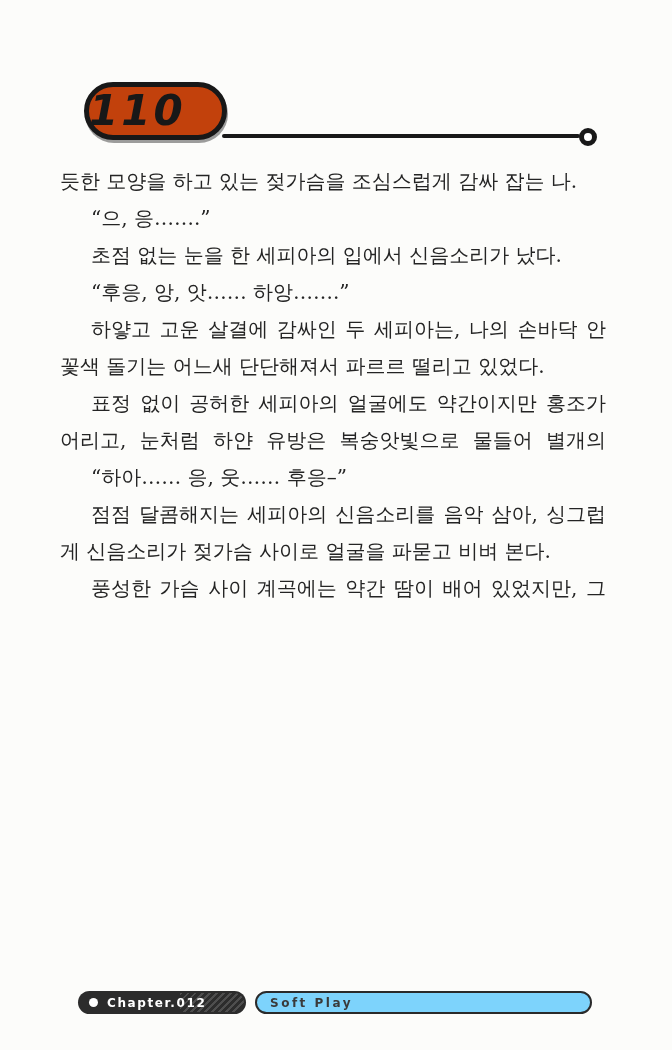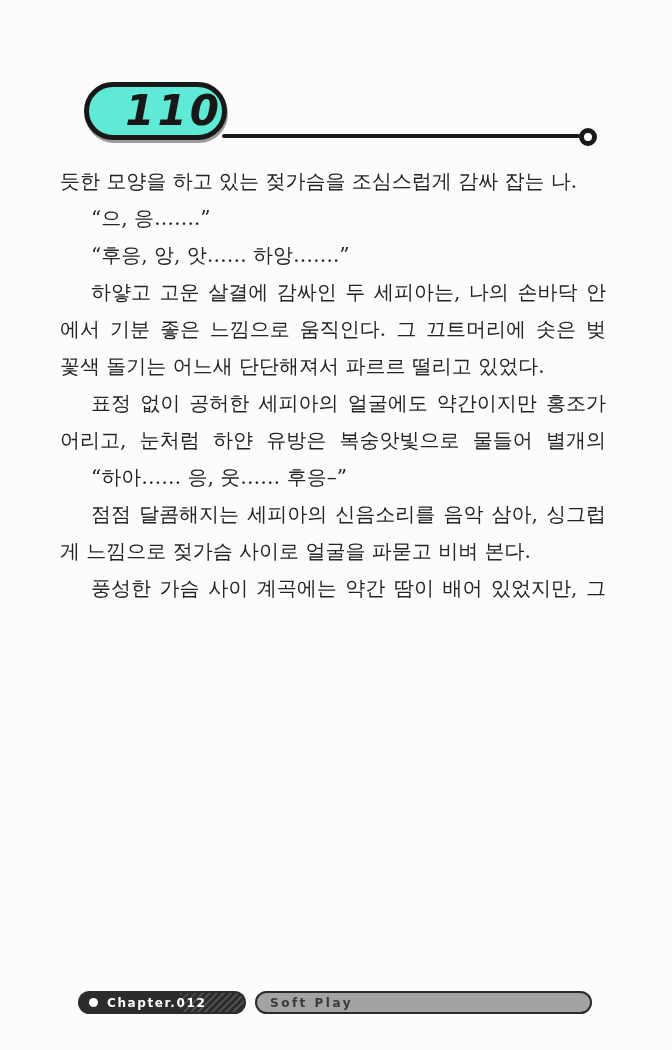--- a/index.html
+++ b/index.html
@@ -19,24 +19,24 @@
 
   
   .page-number-badge {
     position: absolute;
     left: 84px;
     top: 82px;
     width: 133px;
     height: 48px;
     border: 5px solid #181818;
     border-radius: 32px;
-    background: #5eead4;
+    background: #c2410c;
     display: flex;
     align-items: center;
-    justify-content: flex-end;
+    justify-content: flex-start;
     box-shadow: 1px 3px 0 rgba(40,40,40,.45);
     z-index: 2;
   }
   .page-number-badge span {
     font-family: "DejaVu Sans", "Liberation Sans", sans-serif;
     font-style: italic;
     font-weight: 700;
     font-size: 42px;
     letter-spacing: 3px;
     color: #181818;
@@ -133,21 +133,21 @@
     );
   }
   .section-pill {
     position: absolute;
     left: 255px;
     top: 991px;
     width: 333px;
     height: 19px;
     border: 2px solid #2a2a2a;
     border-radius: 12px;
-    background: #a3a3a3;
+    background: #7dd3fc;
     display: flex;
     align-items: center;
   }
   .section-label {
     font-family: "DejaVu Sans", "Liberation Sans", sans-serif;
     font-weight: 600;
     font-size: 12px;
     letter-spacing: 2.5px;
     color: #3a3a3a;
     margin-left: 13px;
@@ -169,44 +169,46 @@
 
     <div class="para">
       <div class="line">듯한 모양을 하고 있는 젖가슴을 조심스럽게 감싸 잡는 나.</div>
     </div>
 
 
     <div class="para">
       <div class="line first">“으, 응…….”</div>
     </div>
 
+    <div class="para">
+      <div class="line first">초점 없는 눈을 한 세피아의 입에서 신음소리가 났다.</div>
+    </div>
 
 
     <div class="para">
       <div class="line first">“후응, 앙, 앗…… 하앙…….”</div>
     </div>
 
     <div class="para">
       <div class="line first fill">하얗고 고운 살결에 감싸인 두 세피아는, 나의 손바닥 안</div>
-      <div class="line fill">에서 기분 좋은 느낌으로 움직인다. 그 끄트머리에 솟은 벚</div>
       <div class="line">꽃색 돌기는 어느새 단단해져서 파르르 떨리고 있었다.</div>
     </div>
 
     <div class="para">
       <div class="line first fill">표정 없이 공허한 세피아의 얼굴에도 약간이지만 홍조가</div>
       <div class="line fill">어리고, 눈처럼 하얀 유방은 복숭앗빛으로 물들어 별개의</div>
     </div>
 
     <div class="para">
       <div class="line first">“하아…… 응, 웃…… 후응–”</div>
     </div>
 
     <div class="para">
       <div class="line first fill">점점 달콤해지는 세피아의 신음소리를 음악 삼아, 싱그럽</div>
-      <div class="line">게 느낌으로 젖가슴 사이로 얼굴을 파묻고 비벼 본다.</div>
+      <div class="line">게 신음소리가 젖가슴 사이로 얼굴을 파묻고 비벼 본다.</div>
     </div>
 
     <div class="para">
       <div class="line first fill">풍성한 가슴 사이 계곡에는 약간 땀이 배어 있었지만, 그</div>
     </div>
 
   </div>
 
   <div class="chapter-pill">
     <span class="chapter-bullet"></span>

